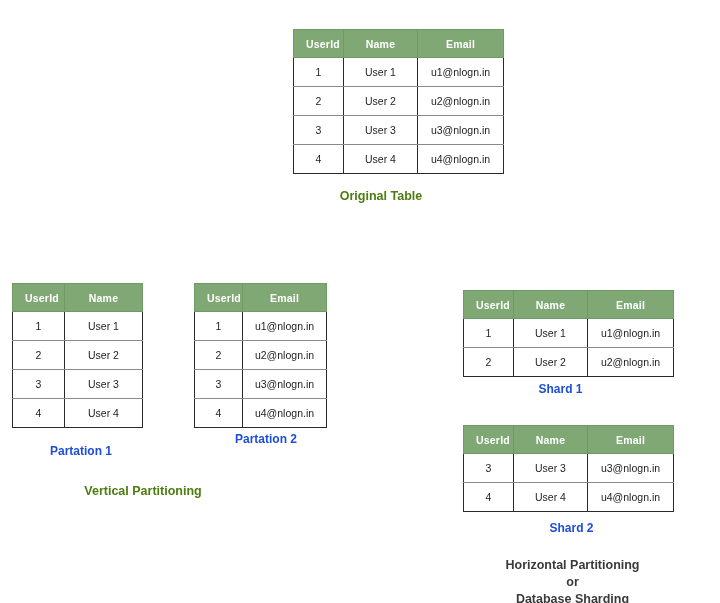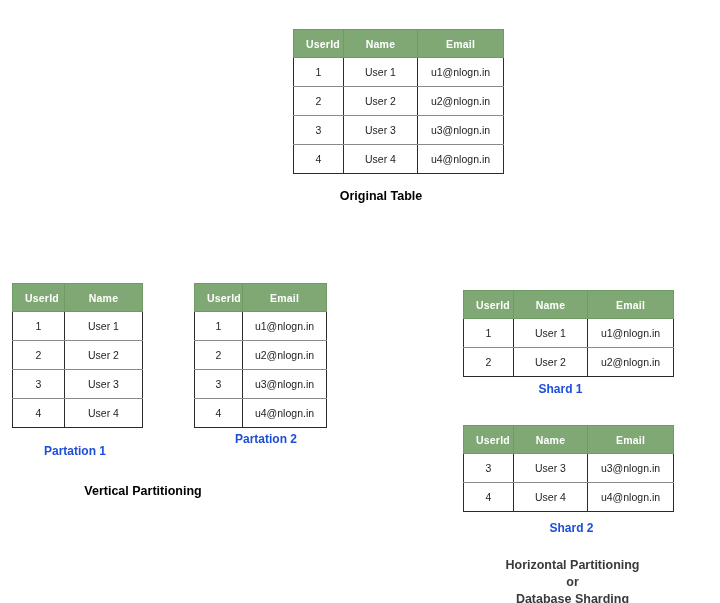--- a/index.html
+++ b/index.html
@@ -61,21 +61,21 @@
   .caption-green {
     position: absolute;
     color: #1d4ed8;
     font-size: 12px;
     font-weight: bold;
     text-align: center;
     white-space: nowrap;
   }
   .caption-dark {
     position: absolute;
-    color: #000000;
+    color: #4d7c0f;
     font-size: 12.5px;
     font-weight: bold;
     text-align: center;
     white-space: nowrap;
   }
   .caption-block {
     position: absolute;
     color: #3a3a3a;
     font-size: 12.5px;
     font-weight: bold;
@@ -88,21 +88,21 @@
   #original-table { left: 293px; top: 29px; width: 210px; }
   #original-table col.c-id    { width: 50px; }
   #original-table col.c-name  { width: 74px; }
   #original-table col.c-email { width: 86px; }
   #original-table-caption { left: 281px; top: 189px; width: 200px; }
 
   
   #partition-1-table { left: 12px; top: 283px; width: 130px; }
   #partition-1-table col.c-id   { width: 52px; }
   #partition-1-table col.c-name { width: 78px; }
-  #partition-1-caption { left: 10px; top: 444px; width: 130px; }
+  #partition-1-caption { left: 16px; top: 444px; width: 130px; }
 
   #partition-2-table { left: 194px; top: 283px; width: 132px; }
   #partition-2-table col.c-id    { width: 48px; }
   #partition-2-table col.c-email { width: 84px; }
   #partition-2-caption { left: 200px; top: 432px; width: 132px; }
 
   #vertical-partitioning-caption { left: 43px; top: 484px; width: 200px; }
 
   
   #shard-1-table { left: 463px; top: 290px; width: 210px; }

